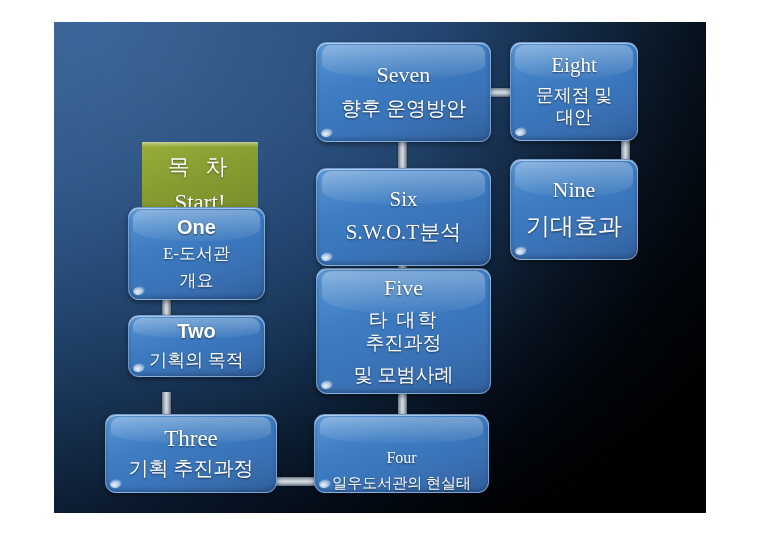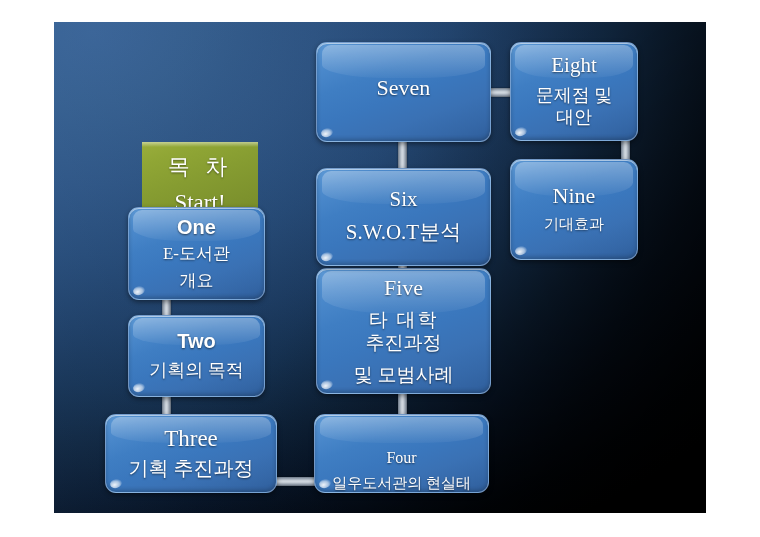--- a/index.html
+++ b/index.html
@@ -234,21 +234,21 @@
     </div>
 
     <div class="node" style="left:74px; top:185px; width:137px; height:93px;">
       <div class="num num-sans-bold" style="font-size:20px; margin-bottom:6px;">One</div>
       <div class="desc" style="font-size:17px;">
         <span class="ln">E-도서관</span>
         <span class="ln" style="margin-top:6px;">개요</span>
       </div>
     </div>
 
-    <div class="node" style="left:74px; top:293px; width:137px; height:82px;">
+    <div class="node" style="left:74px; top:293px; width:137px; height:62px;">
       <div class="num num-sans-bold" style="font-size:20px; margin-bottom:7px;">Two</div>
       <div class="desc" style="font-size:18px;text-align:right;">
         <span class="ln">기획의 목적</span>
       </div>
     </div>
 
     <div class="node" style="left:51px; top:392px; width:172px; height:79px;">
       <div class="num num-serif" style="font-size:23px; margin-bottom:4px;">Three</div>
       <div class="desc" style="font-size:20px;">
         <span class="ln">기획 추진과정</span>
@@ -273,31 +273,34 @@
 
     <div class="node" style="left:262px; top:146px; width:175px; height:98px;">
       <div class="num num-serif" style="font-size:21px; margin-bottom:8px;">Six</div>
       <div class="desc" style="font-size:21px;">
         <span class="ln">S.W.O.T분석</span>
       </div>
     </div>
 
     <div class="node" style="left:262px; top:20px; width:175px; height:100px;">
       <div class="num num-serif" style="font-size:22px; margin-bottom:8px;">Seven</div>
+      <div class="desc" style="font-size:20px;">
+        <span class="ln">향후 운영방안</span>
+      </div>
     </div>
 
     <div class="node" style="left:456px; top:20px; width:128px; height:99px;">
       <div class="num num-serif" style="font-size:21px; margin-bottom:7px;">Eight</div>
       <div class="desc" style="font-size:18px;">
         <span class="ln">문제점 및</span>
         <span class="ln">대안</span>
       </div>
     </div>
 
     <div class="node" style="left:456px; top:137px; width:128px; height:101px;">
       <div class="num num-serif" style="font-size:22px; margin-bottom:9px;">Nine</div>
-      <div class="desc" style="font-size:15px;font-family:Liberation Mono, monospace;">
+      <div class="desc" style="font-size:24px;">
         <span class="ln">기대효과</span>
       </div>
     </div>
 
   </div>
 </div>
 
 </body></html>

